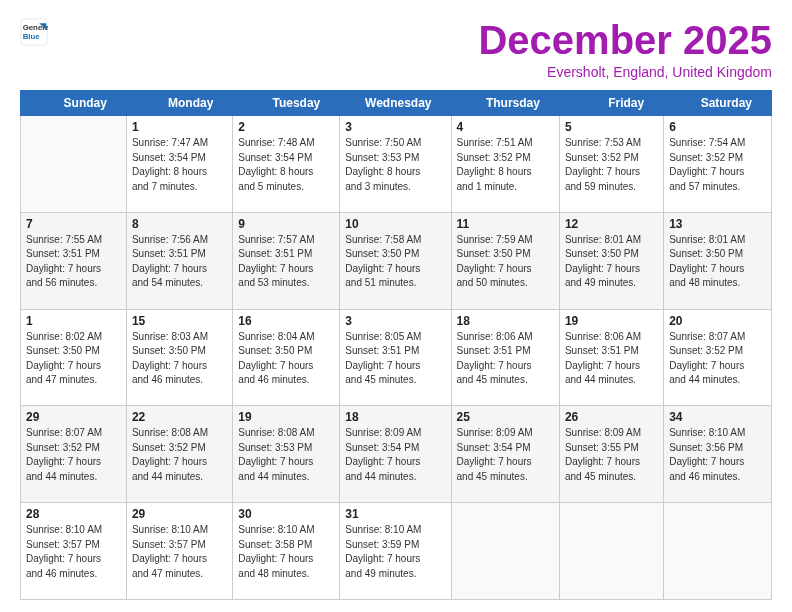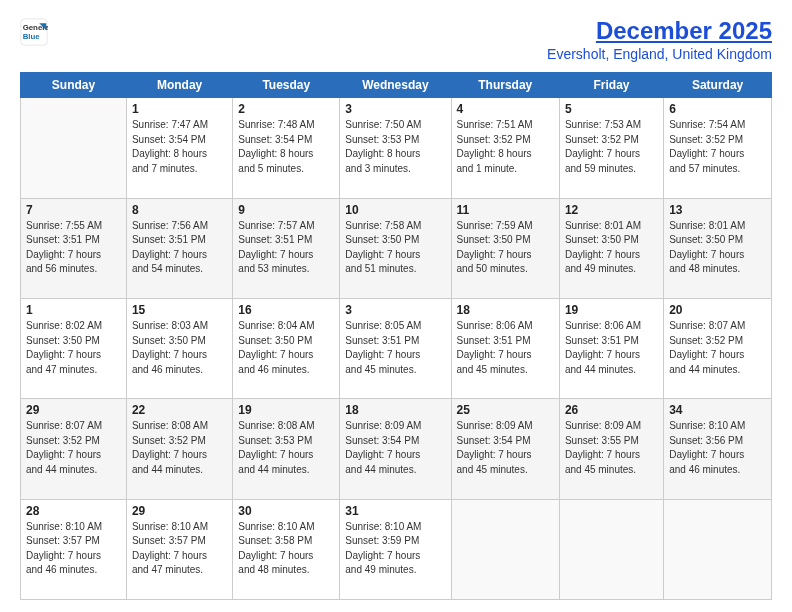--- a/index.html
+++ b/index.html
@@ -30,41 +30,40 @@
     }
     .logo-icon {
       width: 28px;
       height: 28px;
       margin-right: 2px;
     }
     .title-block {
       text-align: right;
     }
     .month-title {
-      font-size: 24px;
+      font-size: 40px;
       font-weight: bold;
-      color: #1d4ed8;
+      color: #a21caf;
       line-height: 1.1;
-      text-decoration: underline;
     }
     .location {
       font-size: 14px;
-      color: #1d4ed8;
+      color: #a21caf;
       margin-top: 2px;
     }
     .calendar {
       flex: 1;
       border-collapse: collapse;
       width: 100%;
       font-size: 10.5px;
     }
     .calendar th {
       background: #2a6dba;
       color: #fff;
-      text-align: center;
+      text-align: right;
       padding: 5px 19px;
       font-size: 12px;
       font-weight: bold;
       border: 1px solid #2a6dba;
     }
     .calendar td {
       border: 1px solid #ccc;
       vertical-align: top;
       padding: 4px 5px;
       width: 113px;

